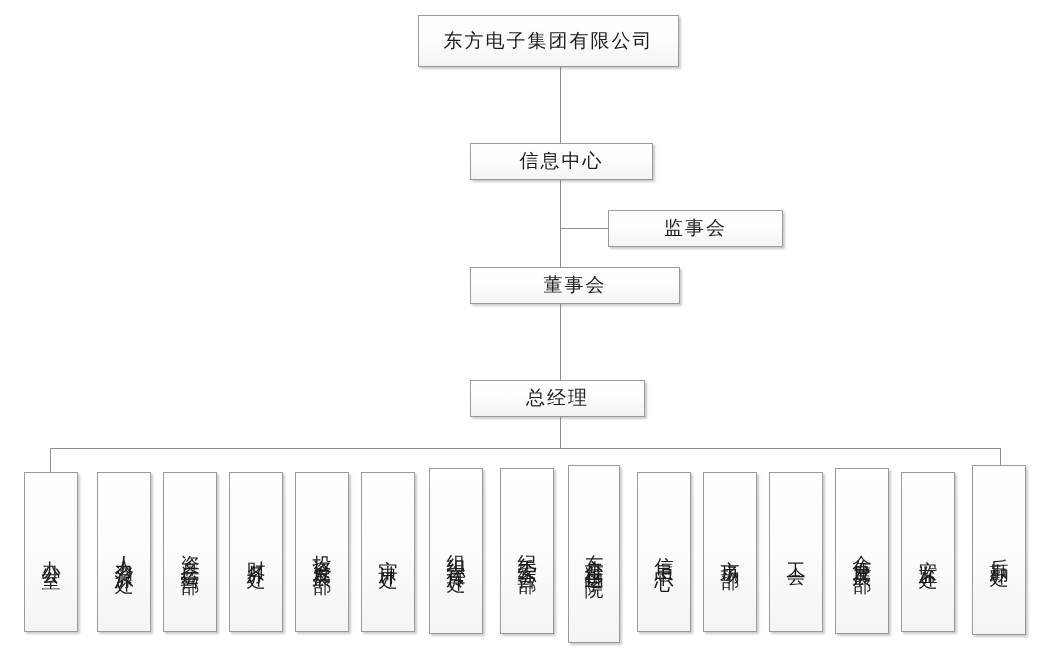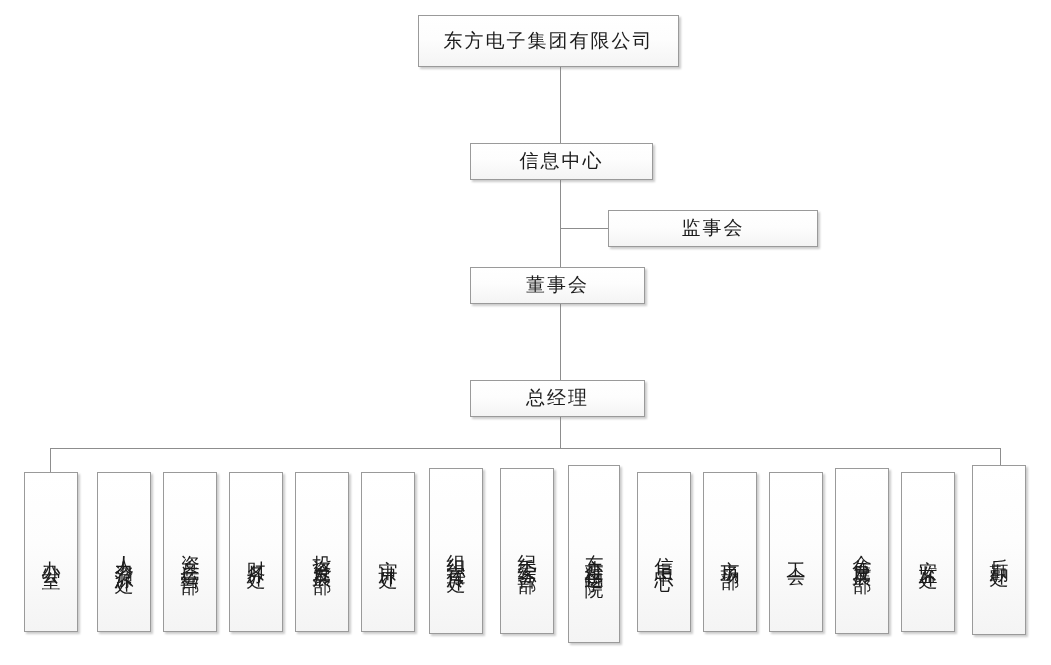--- a/index.html
+++ b/index.html
@@ -76,25 +76,25 @@
   <div class="vline" style="left:1000px;top:448px; height:17px;"></div>
 
   <div class="node horiz" style="left:418px; top:15px; width:261px; height:52px;">
     <span>东方电子集团有限公司</span>
   </div>
 
   <div class="node horiz" style="left:470px; top:143px; width:183px; height:37px;">
     <span>信息中心</span>
   </div>
 
-  <div class="node horiz" style="left:608px; top:210px; width:210px; height:37px;">
+  <div class="node horiz" style="left:608px; top:210px; width:175px; height:37px;">
     <span>监事会</span>
   </div>
 
-  <div class="node horiz" style="left:470px; top:267px; width:175px; height:37px;">
+  <div class="node horiz" style="left:470px; top:267px; width:210px; height:37px;">
     <span>董事会</span>
   </div>
 
   <div class="node horiz" style="left:470px; top:380px; width:175px; height:37px;align-items:center;">
     <span>总经理</span>
   </div>
 
   <div class="node vert" style="left:24px;  top:472px; width:54px; height:160px;">
     <span>办公室</span>
   </div>

